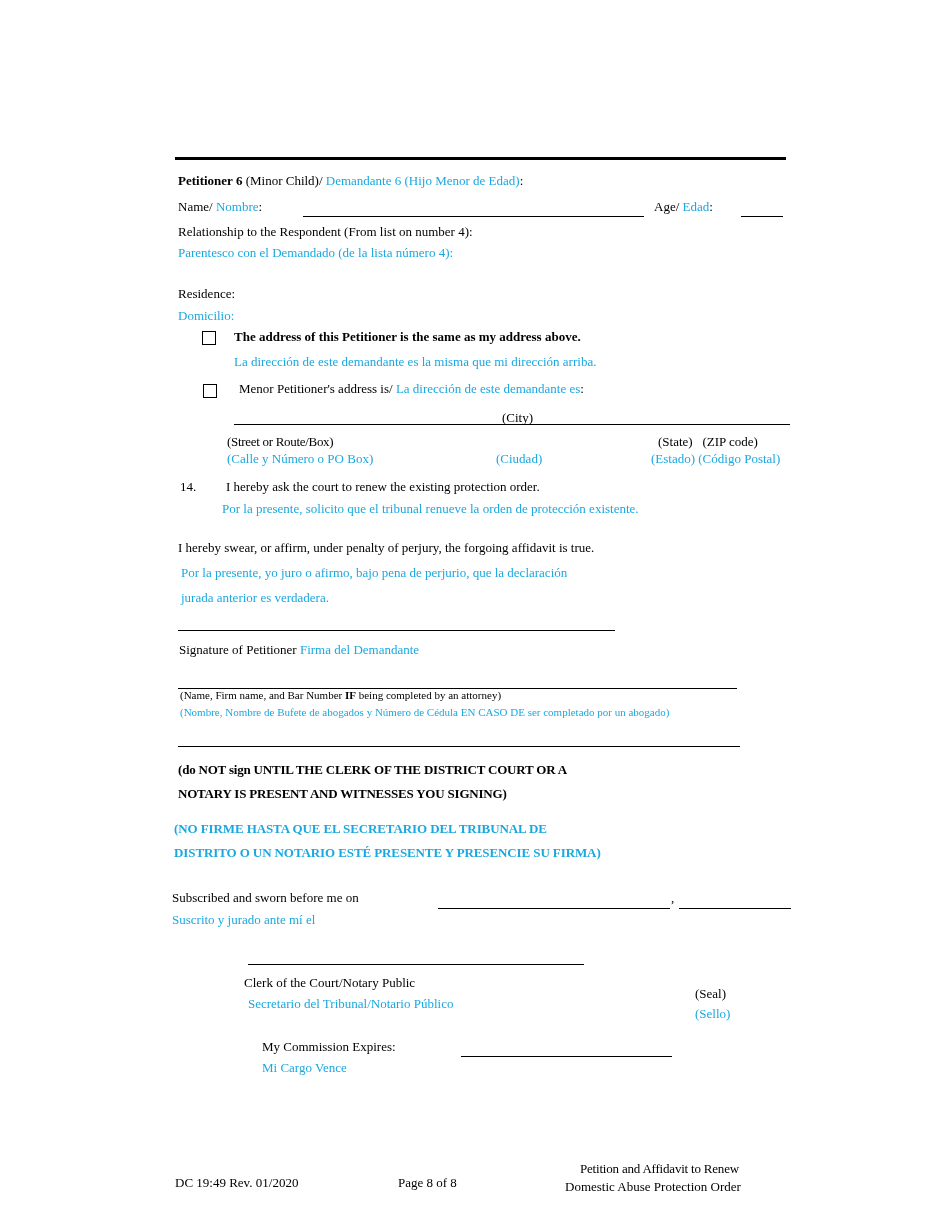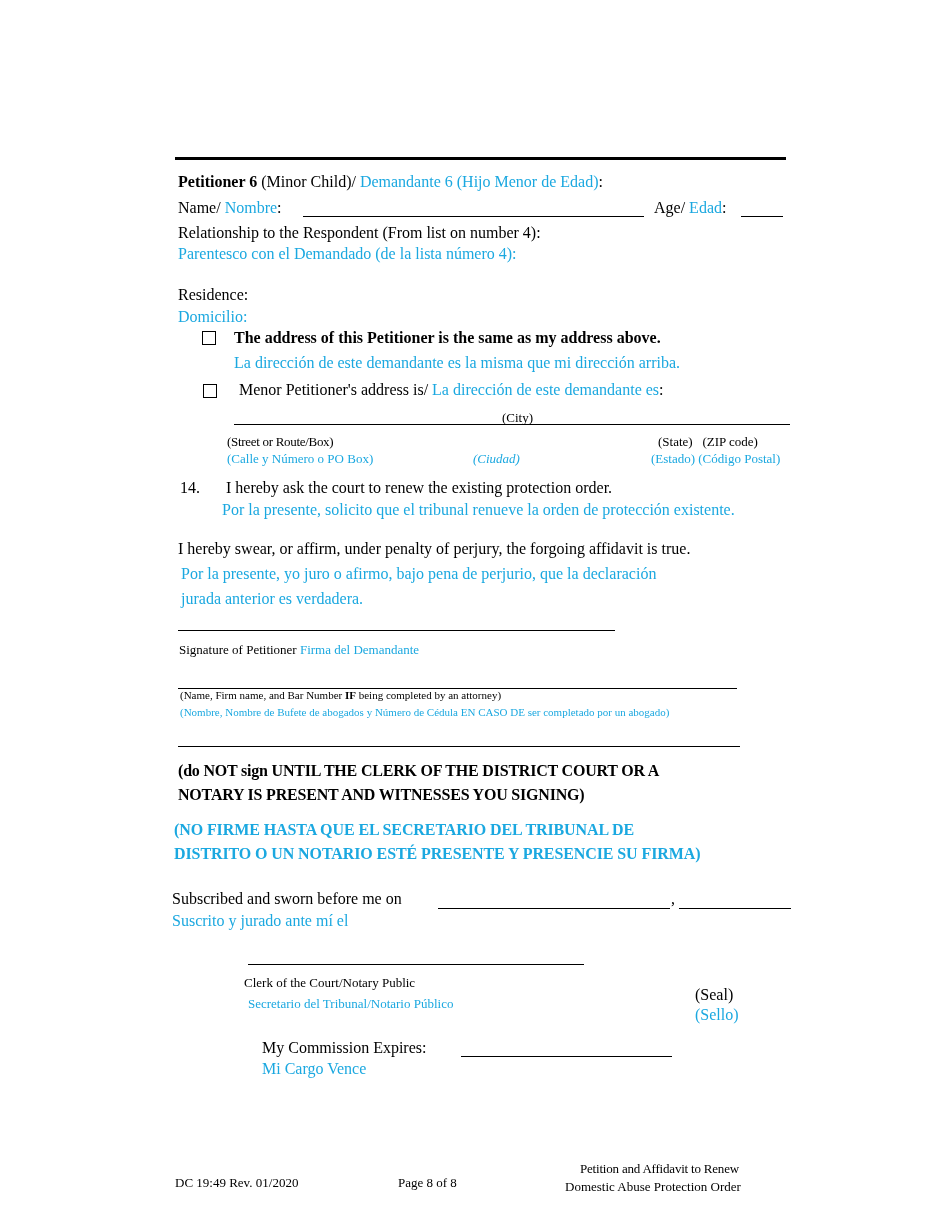--- a/index.html
+++ b/index.html
@@ -1,20 +1,20 @@
 <!DOCTYPE html>
 <html><head>
   <meta charset="utf-8">
   <style>
     html, body { margin:0; padding:0; background:#ffffff; }
     body { width:950px; height:1230px; position:relative; overflow:hidden;
            font-family:"Liberation Serif", "DejaVu Serif", serif; color:#000; }
     .abs { position:absolute; white-space:nowrap; }
     .blue { color:#1ba8e0; }
-    .f17 { font-size:16px; }
+    .f17 { font-size:13px; }
     .f14 { font-size:13px;margin-top:8px; }
     .f13 { font-size:11px; }
     .bold { font-weight:bold; }
     .line { position:absolute; height:0; border-top:1px solid #000; }
     .thick { border-top:3px solid #000; }
     .cb { position:absolute; width:12px; height:12px; border:1.5px solid #000; background:#fff; box-sizing:content-box; }
   </style>
 </head>
 <body>
 
@@ -45,21 +45,21 @@
 
 <div class="cb" style="left:203px; top:384px;"></div>
 <div class="abs f17" style="left:239px; top:381px;">
   <span>Menor Petitioner's address is/ </span><span class="blue">La dirección de este demandante es</span><span>:</span>
 </div>
 
 <div class="line" style="left:234px; top:424px; width:556px;"></div>
 <div class="abs f14" style="left:227px; top:426px; letter-spacing:-0.3px;">(Street or Route/Box)</div>
 <div class="abs f14 blue" style="left:227px; top:443px;text-align:right;">(Calle y Número o PO Box)</div>
 <div class="abs f14" style="left:502px; top:402px;">(City)</div>
-<div class="abs f14 blue" style="left:473px; top:443px;font-style:italic;">(Ciudad)</div>
+<div class="abs f14 blue" style="left:496px; top:443px;">(Ciudad)</div>
 <div class="abs f14" style="left:658px; top:426px; white-space:pre;">(State)   (ZIP code)</div>
 <div class="abs f14 blue" style="left:651px; top:443px;">(Estado) (Código Postal)</div>
 
 <div class="abs f17" style="left:180px; top:479px;">14.</div>
 <div class="abs f17" style="left:226px; top:479px;">I hereby ask the court to renew the existing protection order.</div>
 <div class="abs f17 blue" style="left:222px; top:501px;">Por la presente, solicito que el tribunal renueve la orden de protección existente.</div>
 
 <div class="abs f17" style="left:178px; top:540px;">I hereby swear, or affirm, under penalty of perjury, the forgoing affidavit is true.</div>
 <div class="abs f17 blue" style="left:181px; top:565px;">Por la presente, yo juro o afirmo, bajo pena de perjurio, que la declaración</div>
 <div class="abs f17 blue" style="left:181px; top:590px;">jurada anterior es verdadera.</div>

